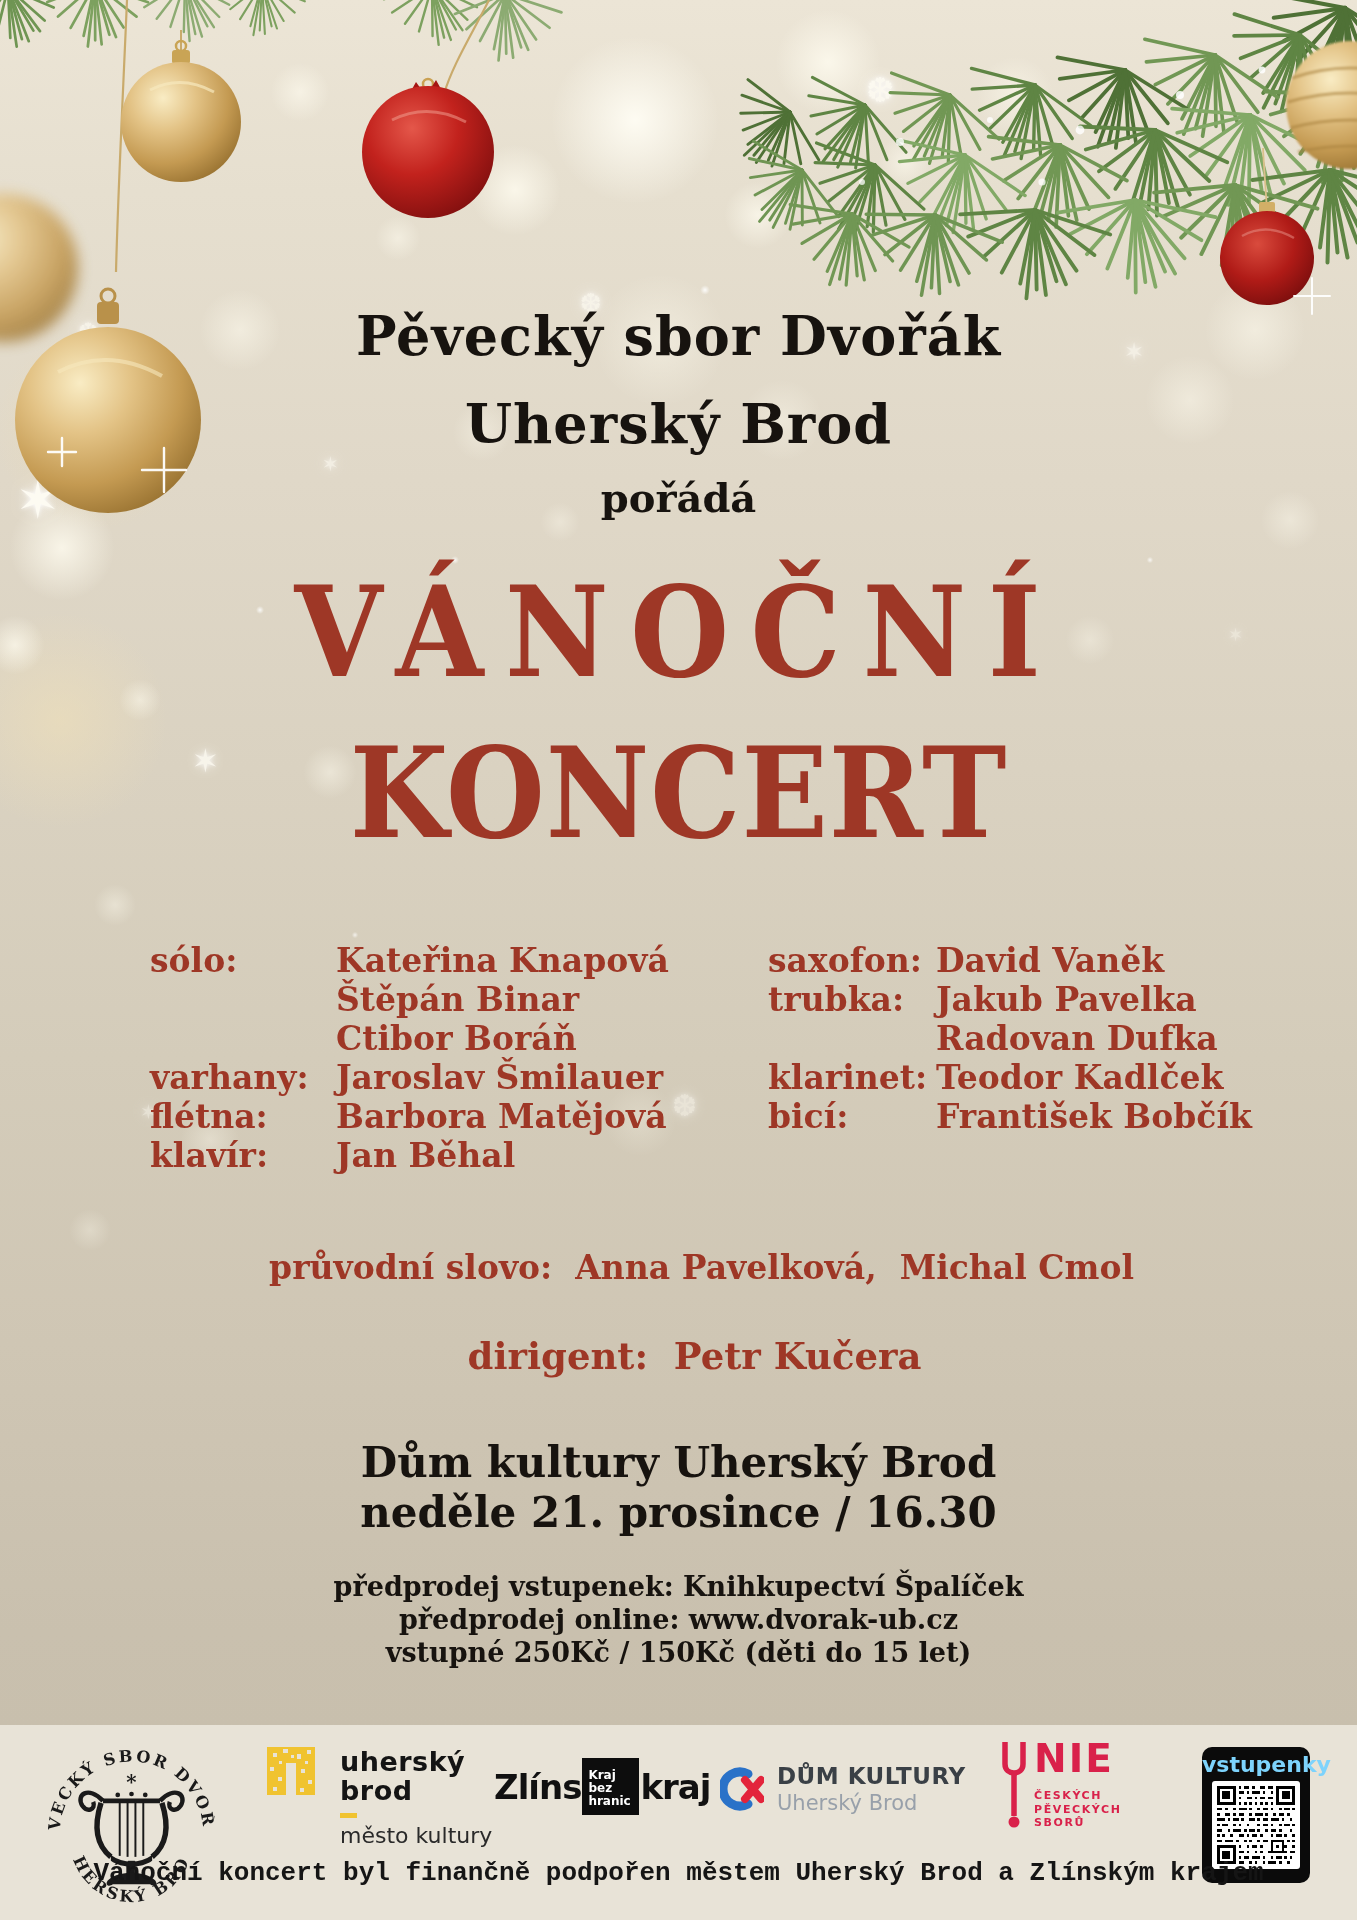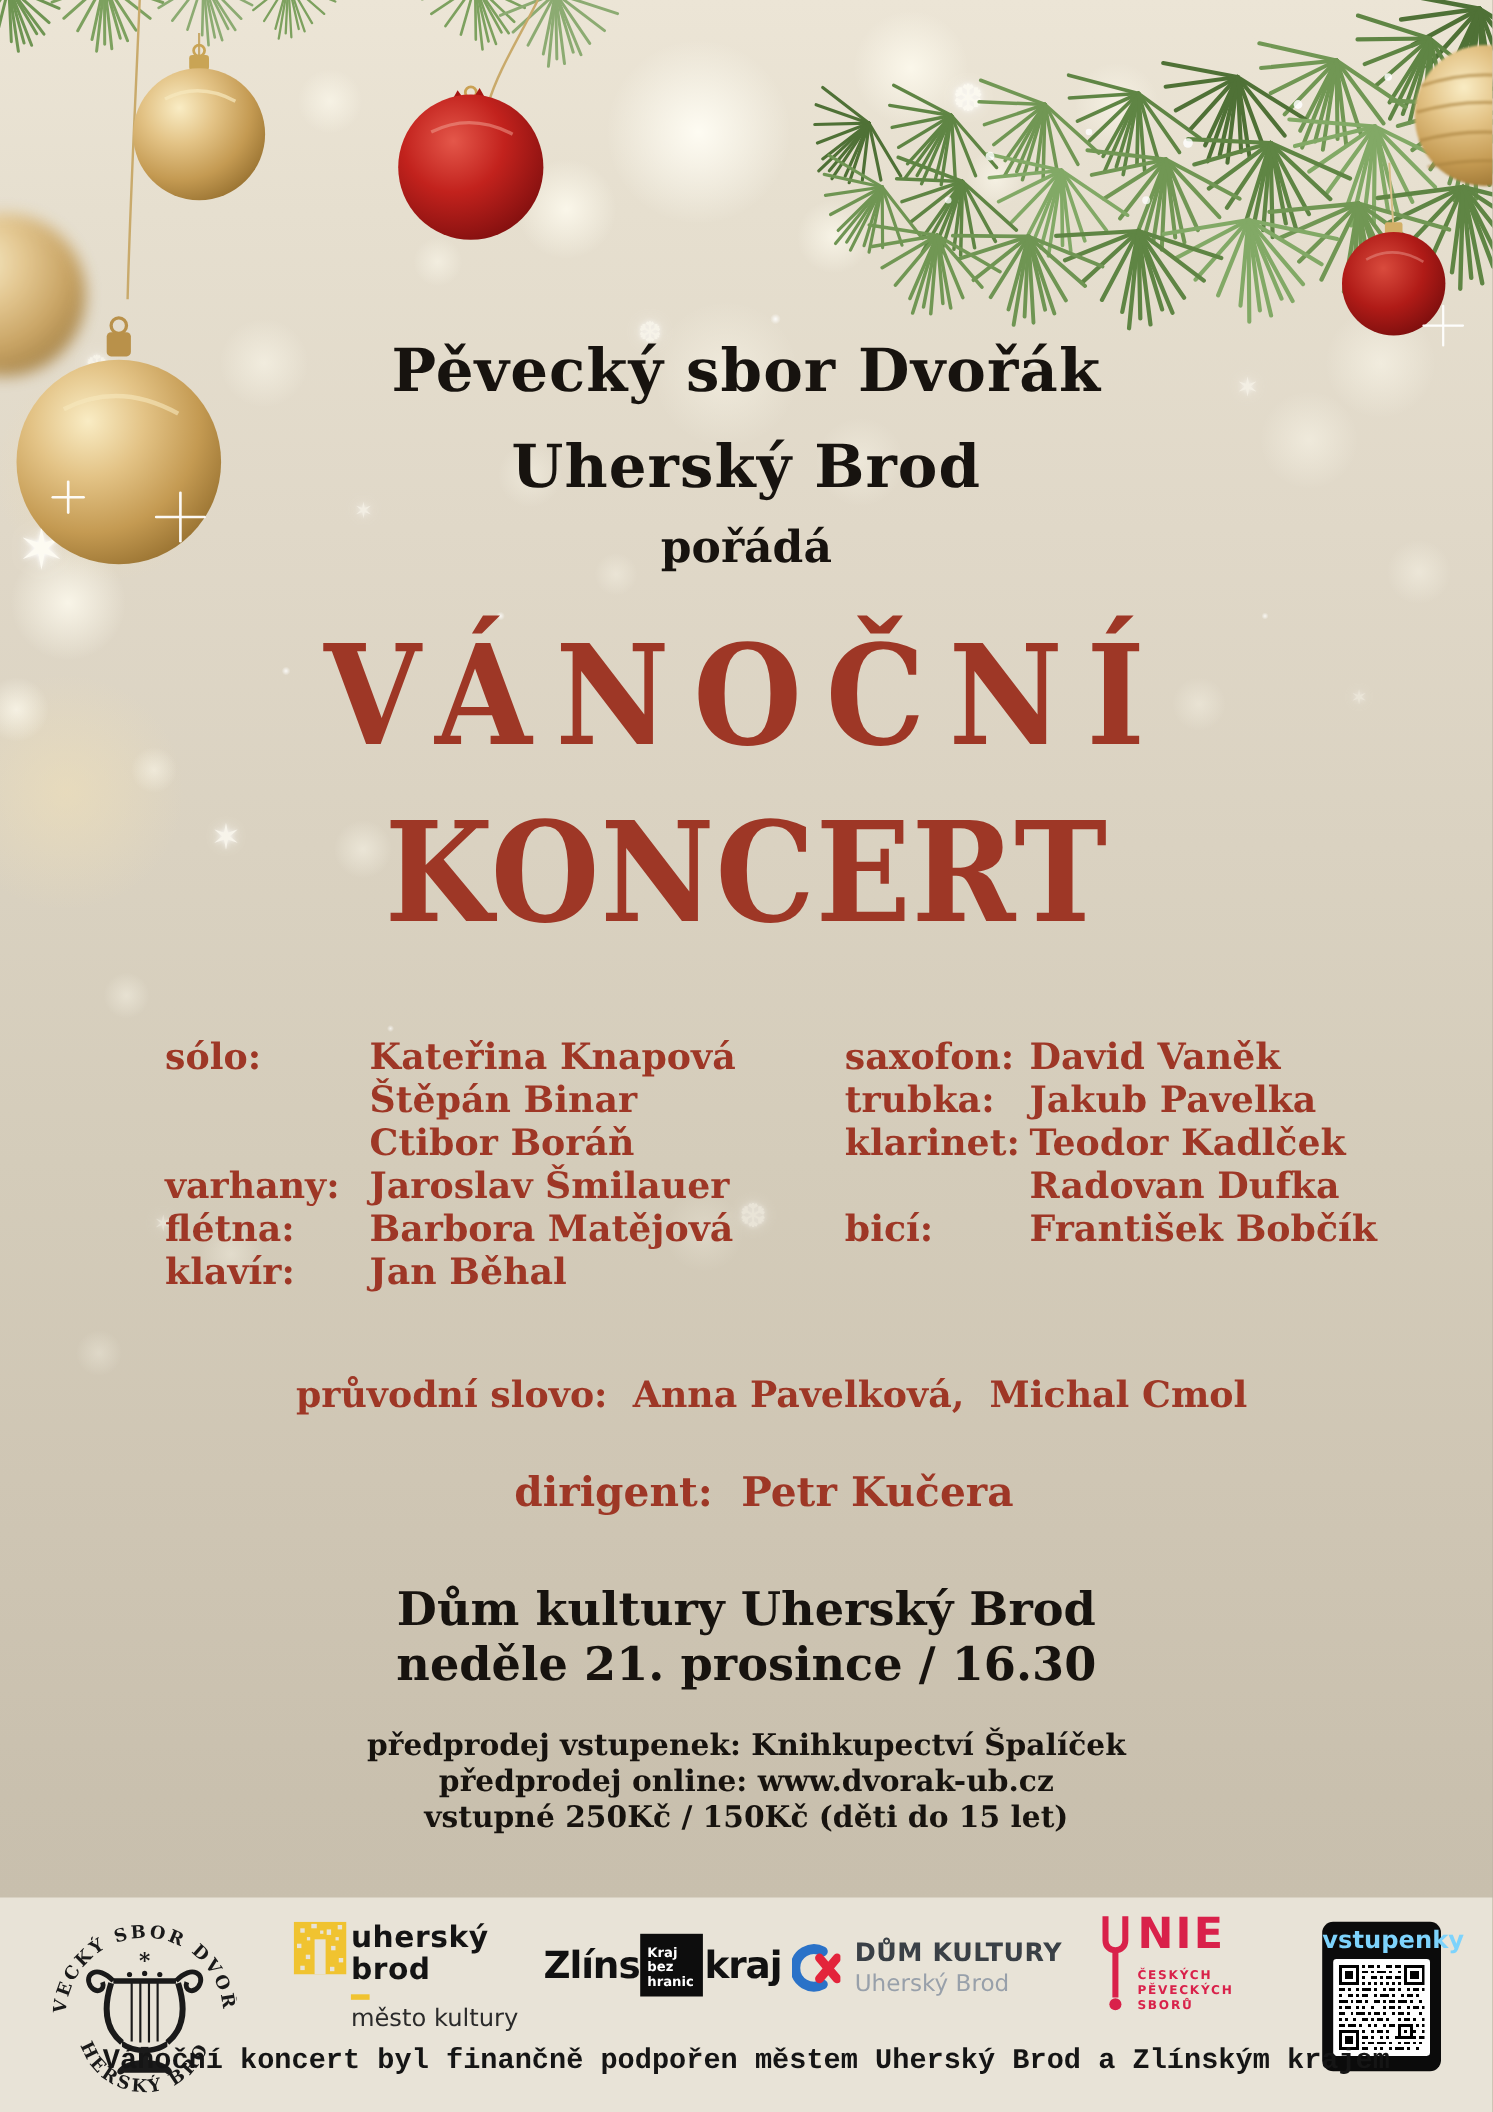--- a/index.html
+++ b/index.html
@@ -65,21 +65,21 @@
   .spoken{top:1248px;font-size:33px;font-weight:700;color:#9e3726;white-space:pre;padding-left:23px;}
   .conductor{top:1334px;font-size:37px;font-weight:700;color:#9e3726;white-space:pre;padding-left:16px;}
   .venue{top:1438px;font-size:42px;font-weight:700;color:#17130f;line-height:50px;}
   .tickets{top:1570px;font-size:27px;font-weight:700;color:#17130f;line-height:33px;}
   
   .footer{position:absolute;left:0;top:1725px;width:100%;height:195px;background:#e8e3d7;}
   .support{position:absolute;top:1858px;left:0;width:100%;text-align:center;
     font-size:26px;font-weight:700;color:#151515;font-family:Liberation Mono, monospace;}
   .choir-logo{position:absolute;left:48px;top:1738px;}
   .ub-logo{position:absolute;left:267px;top:1747px;display:flex;font-family:"DejaVu Sans",sans-serif;}
-  .ub-text{margin-left:4px;}
+  .ub-text{margin-left:25px;}
   .ub-name{font-size:27px;line-height:29px;font-weight:700;color:#141414;letter-spacing:.5px;}
   .ub-bar{width:17px;height:5px;background:#f0c330;margin:8px 0 5px 0;}
   .ub-tag{font-size:22px;color:#2a2a2a;}
   .zlin-logo{position:absolute;left:494px;top:1758px;display:flex;align-items:center;
     font-family:"DejaVu Sans",sans-serif;font-weight:700;color:#111;font-size:34px;letter-spacing:-1px;}
   .zlin-box{width:57px;height:57px;background:#0d0d0d;margin:0 1px;position:relative;flex:none;}
   .zlin-box div{position:absolute;left:6px;bottom:7px;color:#fff;font-size:12px;line-height:13px;
     font-weight:700;letter-spacing:0;}
   .dk-logo{position:absolute;left:720px;top:1763px;display:flex;align-items:center;
     font-family:"DejaVu Sans",sans-serif;}
@@ -290,26 +290,26 @@
   <div class="perf perf-right">
     <div class="prow">
       <span class="plabel">saxofon:</span>
       <span>David Vaněk</span>
     </div>
     <div class="prow">
       <span class="plabel">trubka:</span>
       <span>Jakub Pavelka</span>
     </div>
     <div class="prow">
+      <span class="plabel"></span>
+      <span>Radovan Dufka</span>
+    </div>
+    <div class="prow">
       <span class="plabel">klarinet:</span>
       <span>Teodor Kadlček</span>
-    </div>
-    <div class="prow">
-      <span class="plabel"></span>
-      <span>Radovan Dufka</span>
     </div>
     <div class="prow">
       <span class="plabel">bicí:</span>
       <span>František Bobčík</span>
     </div>
   </div>
 
   <div class="ctr spoken">průvodní slovo:  Anna Pavelková,  Michal Cmol</div>
   <div class="ctr conductor">dirigent:  Petr Kučera</div>
 

